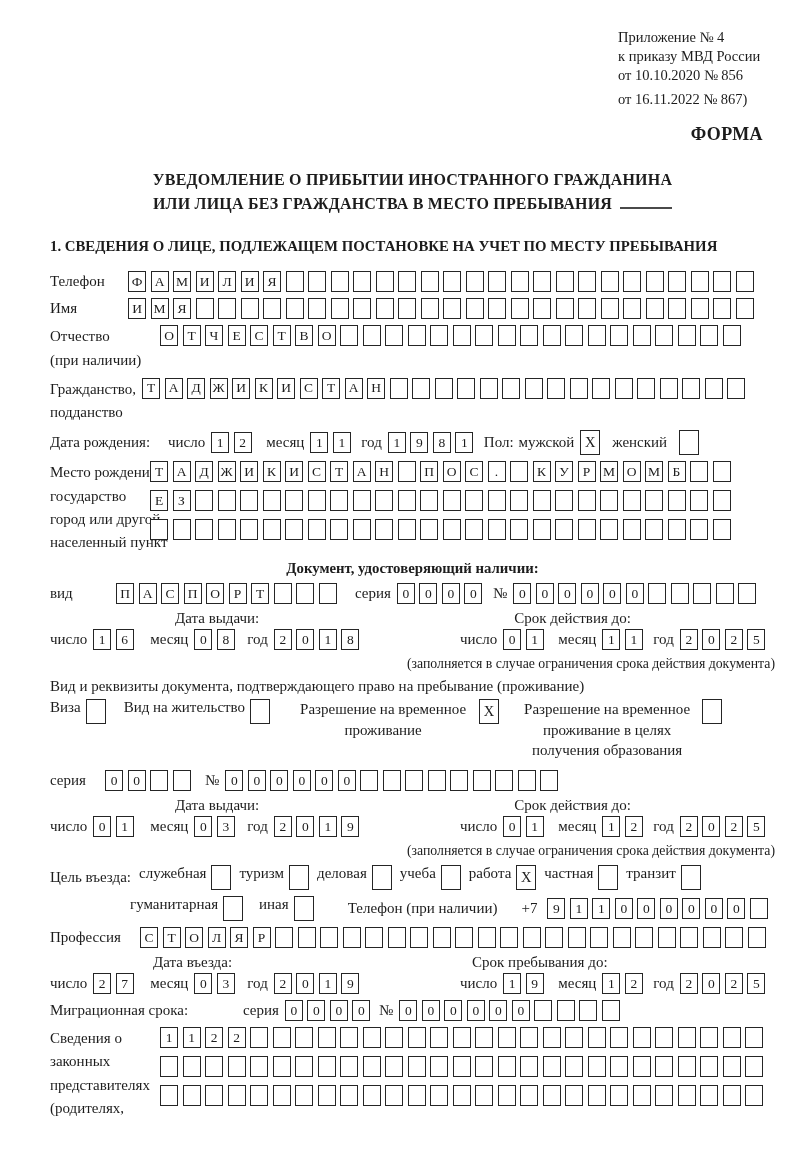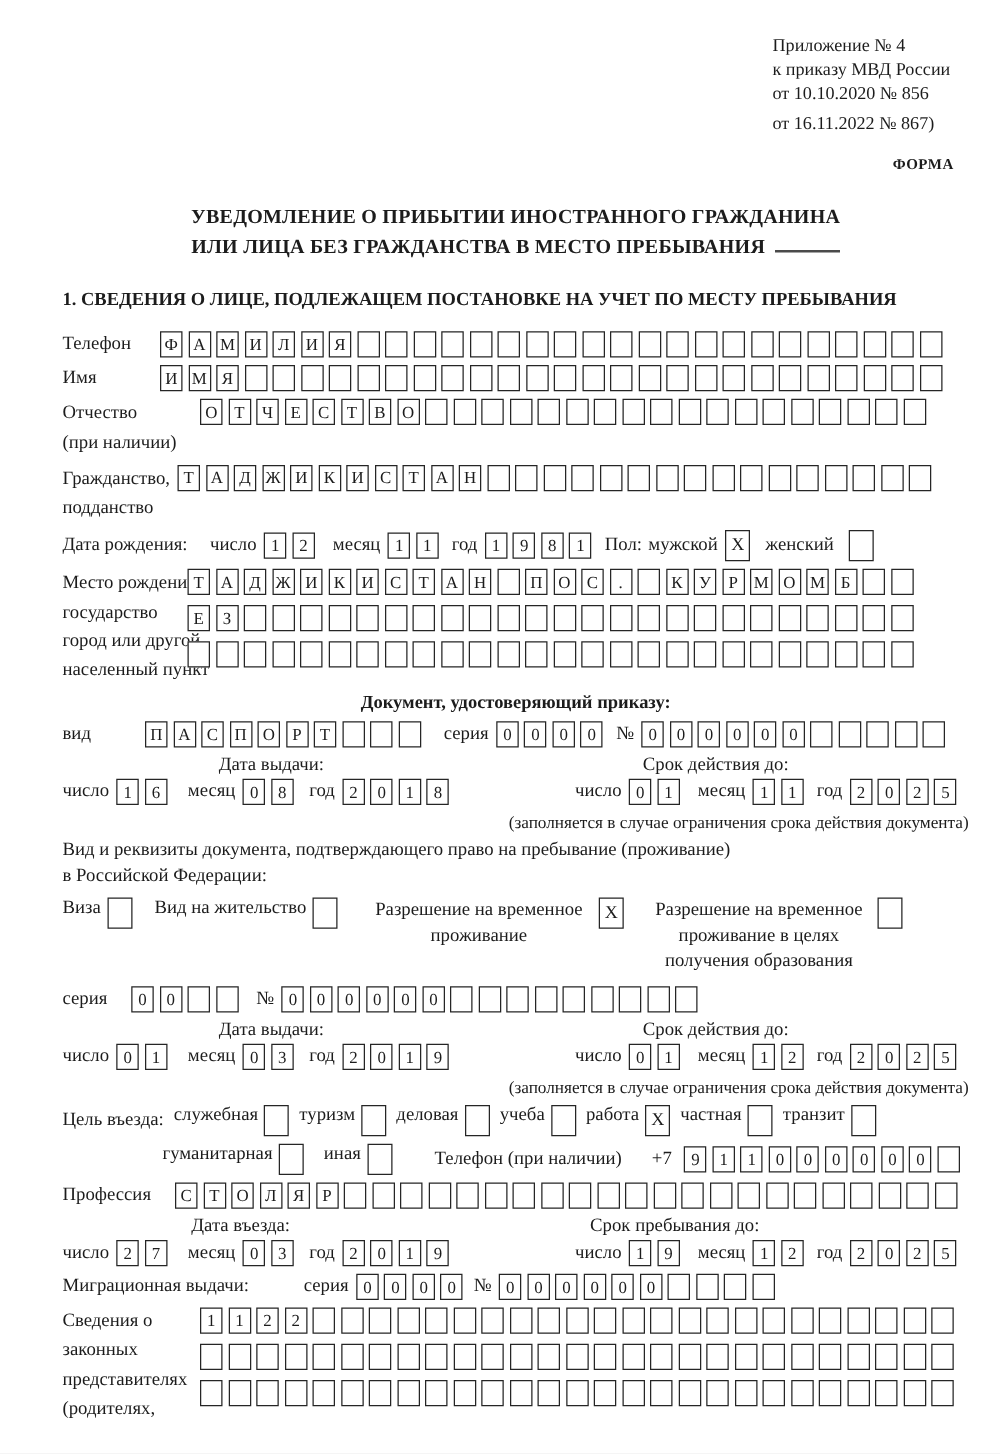--- a/index.html
+++ b/index.html
@@ -3,21 +3,21 @@
 <meta charset="utf-8">
 <style>
   html,body{margin:0;padding:0;background:#e8e8e8;}
   .page{
     width:800px;height:1163px;margin:0 auto;background:#ffffff;color:#1c1c1c;
     font-family:"Liberation Serif","DejaVu Serif",serif;font-size:15px;
     padding:28px 25px 0 50px;box-sizing:border-box;overflow:hidden;position:relative;
   }
   .hdr{margin-left:568px;line-height:1.3;font-size:14.5px;}
   .hdr .grp2{margin-top:5px;}
-  .forma{text-align:right;font-weight:bold;margin:16px 12px 0 0;font-size:12px;letter-spacing:.4px;}
+  .forma{text-align:right;font-weight:bold;margin:16px 12px 0 0;font-size:18px;letter-spacing:.4px;}
   .title{text-align:center;font-weight:bold;font-size:16px;margin-top:23px;line-height:1.5;letter-spacing:.2px;}
   .blank{display:inline-block;width:52px;border-bottom:2.5px solid #4a4a4a;height:8px;margin-left:8px;}
   .sec{font-weight:bold;font-size:14.8px;margin-top:22px;margin-bottom:16px;}
   .frow{display:flex;align-items:center;margin-bottom:6px;}
   .frow.top{align-items:flex-start;}
   .lbl{flex:0 0 auto;line-height:1.3;}
   .boxes{display:flex;flex-wrap:nowrap;}
   .cbox{
     width:18px;height:21px;box-sizing:border-box;border:1.6px solid #252525;margin-right:4.5px;
     display:inline-flex;align-items:center;justify-content:center;font-size:13.5px;flex:0 0 auto;background:#fff;
@@ -312,21 +312,21 @@
           <span class="cbox"></span>
           <span class="cbox"></span>
           <span class="cbox"></span>
           <span class="cbox"></span>
           <span class="cbox"></span>
           <span class="cbox"></span>
         </span>
     </span>
   </div>
 
-  <div class="dochead">Документ, удостоверяющий приказу:</div>
+  <div class="dochead">Документ, удостоверяющий наличии:</div>
 
   <div class="frow">
     <span class="lbl" style="width:66px">вид</span>
     <span class="boxes">
         <span class="cbox">П</span>
         <span class="cbox">А</span>
         <span class="cbox">С</span>
         <span class="cbox">П</span>
         <span class="cbox">О</span>
         <span class="cbox">Р</span>
@@ -398,21 +398,20 @@
           <span class="cbox">2</span>
           <span class="cbox">0</span>
           <span class="cbox">2</span>
           <span class="cbox">5</span>
         </span>
     </span>
   </div>
   <div class="note">(заполняется в случае ограничения срока действия документа)</div>
 
   <div style="margin:2px 0 4px">Вид и реквизиты документа, подтверждающего право на пребывание (проживание)</div>
-  <div style="margin:4px 0 8px">в Российской Федерации:</div>
 
   <div class="frow top" style="margin-bottom:10px">
     <span class="opt">
       <span>Виза</span>
       <span class="chk"></span>
     </span>
     <span class="opt" style="margin-left:18px">
       <span>Вид на жительство</span>
       <span class="chk"></span>
     </span>
@@ -630,21 +629,21 @@
       <span class="boxes">
           <span class="cbox">2</span>
           <span class="cbox">0</span>
           <span class="cbox">2</span>
           <span class="cbox">5</span>
         </span>
     </span>
   </div>
 
   <div class="frow" style="margin-top:2px">
-    <span class="lbl" style="width:165px">Миграционная выдачи:</span>
+    <span class="lbl" style="width:165px">Миграционная срока:</span>
     <span class="dlbl" style="margin-left:28px">серия</span>
     <span class="boxes">
         <span class="cbox">0</span>
         <span class="cbox">0</span>
         <span class="cbox">0</span>
         <span class="cbox">0</span>
       </span>
     <span class="dlbl" style="margin-left:4px">№</span>
     <span class="boxes">
         <span class="cbox">0</span>

